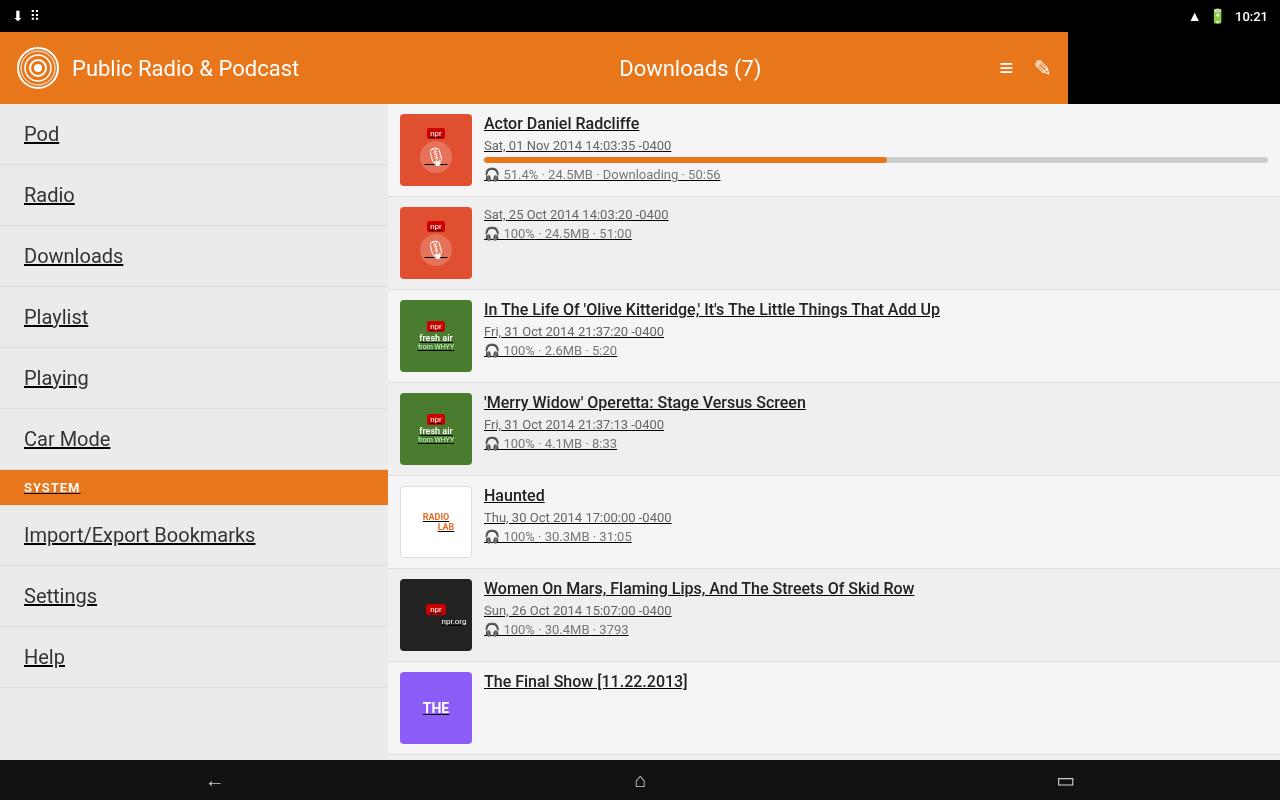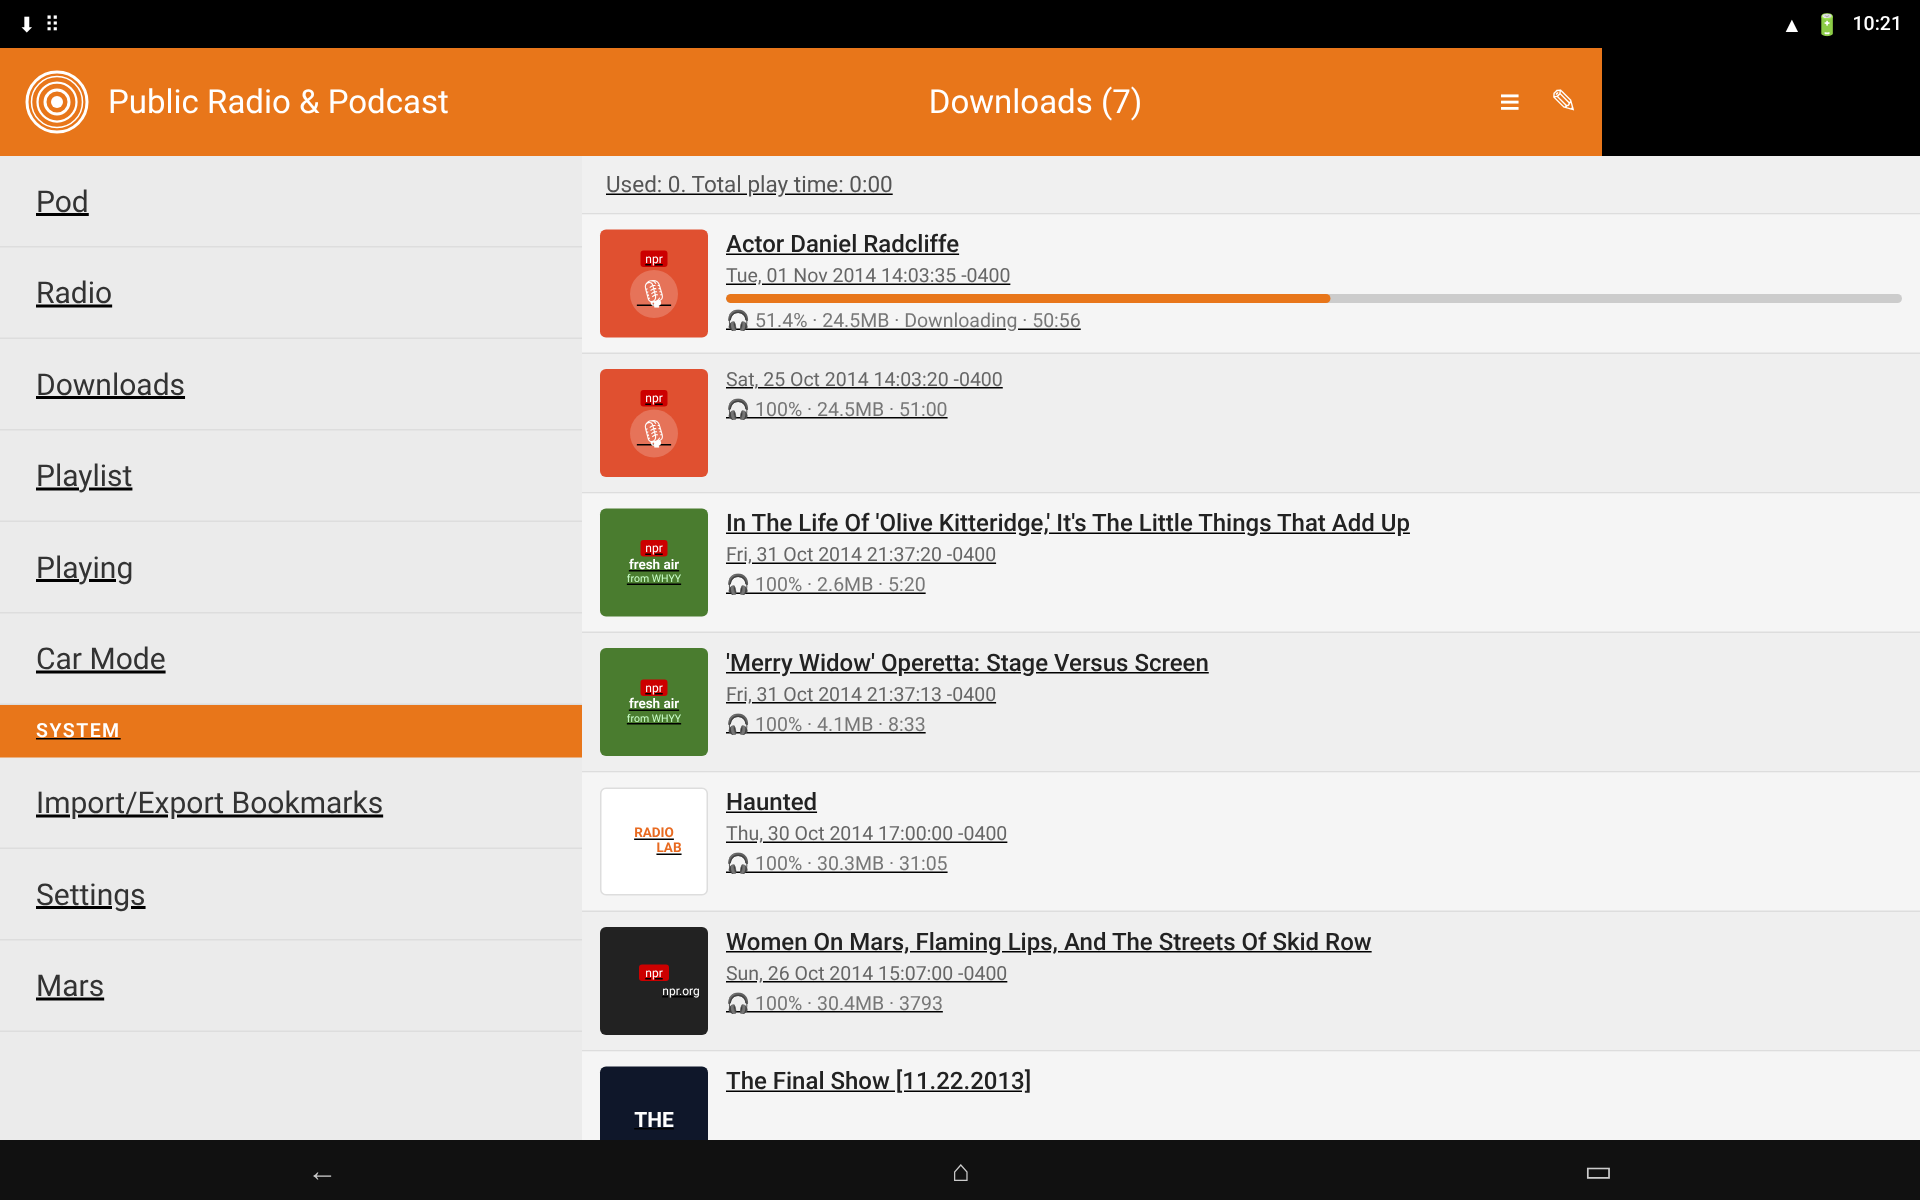--- a/index.html
+++ b/index.html
@@ -231,39 +231,38 @@
   <div class="sidebar">
     <div class="sidebar-item">Pod</div>
     <div class="sidebar-item">Radio</div>
     <div class="sidebar-item">Downloads</div>
     <div class="sidebar-item">Playlist</div>
     <div class="sidebar-item">Playing</div>
     <div class="sidebar-item">Car Mode</div>
     <div class="sidebar-section-label active">SYSTEM</div>
     <div class="sidebar-item">Import/Export Bookmarks</div>
     <div class="sidebar-item">Settings</div>
-    <div class="sidebar-item">Mars</div>
+    <div class="sidebar-item">Help</div>
   </div>
 
   <div class="content-area">
-    <div class="content-header">Used: 0. Total play time: 0:00</div>
 
     <div id="downloads-list">
         <div class="download-item">
     <div class="item-thumb">
             <div style="background:#E05030;width:100%;height:100%;display:flex;flex-direction:column;align-items:center;justify-content:center;border-radius:4px;">
          <span style="background:#c00;font-size:8px;color:#fff;padding:1px 3px;border-radius:2px;margin-bottom:2px;">npr</span>
          <div style="width:32px;height:32px;background:rgba(255,255,255,0.2);border-radius:50%;display:flex;align-items:center;justify-content:center;">
            <span style="color:#fff;font-size:18px;">🎙</span>
          </div>
        </div>
           </div>
     <div class="item-info">
       <div class="item-title">Actor Daniel Radcliffe</div>
-      <div class="item-date">Tue, 01 Nov 2014 14:03:35 -0400</div>
+      <div class="item-date">Sat, 01 Nov 2014 14:03:35 -0400</div>
       <div class="progress-bar-container">
          <div class="progress-bar-fill" style="width:51.4%"></div>
        </div>
       <div class="item-meta">🎧 51.4% · 24.5MB · Downloading · 50:56</div>
     </div>
   </div>
         <div class="download-item">
     <div class="item-thumb">
             <div style="background:#E05030;width:100%;height:100%;display:flex;flex-direction:column;align-items:center;justify-content:center;border-radius:4px;">
          <span style="background:#c00;font-size:8px;color:#fff;padding:1px 3px;border-radius:2px;margin-bottom:2px;">npr</span>
@@ -331,21 +330,21 @@
           </div>
     <div class="item-info">
       <div class="item-title">Women On Mars, Flaming Lips, And The Streets Of Skid Row</div>
       <div class="item-date">Sun, 26 Oct 2014 15:07:00 -0400</div>
 
       <div class="item-meta">🎧 100% · 30.4MB · 3793</div>
     </div>
   </div>
         <div class="download-item">
     <div class="item-thumb">
-            <div style="background:#0f172a;width:100%;height:100%;display:flex;flex-direction:column;align-items:center;justify-content:center;border-radius:4px;">
+            <div style="background:#8b5cf6;width:100%;height:100%;display:flex;flex-direction:column;align-items:center;justify-content:center;border-radius:4px;">
          <span style="font-size:14px;color:#fff;font-weight:700;">THE</span>
        </div>
           </div>
     <div class="item-info">
       <div class="item-title">The Final Show [11.22.2013]</div>
 
     </div>
   </div>
       </div>
   </div>

